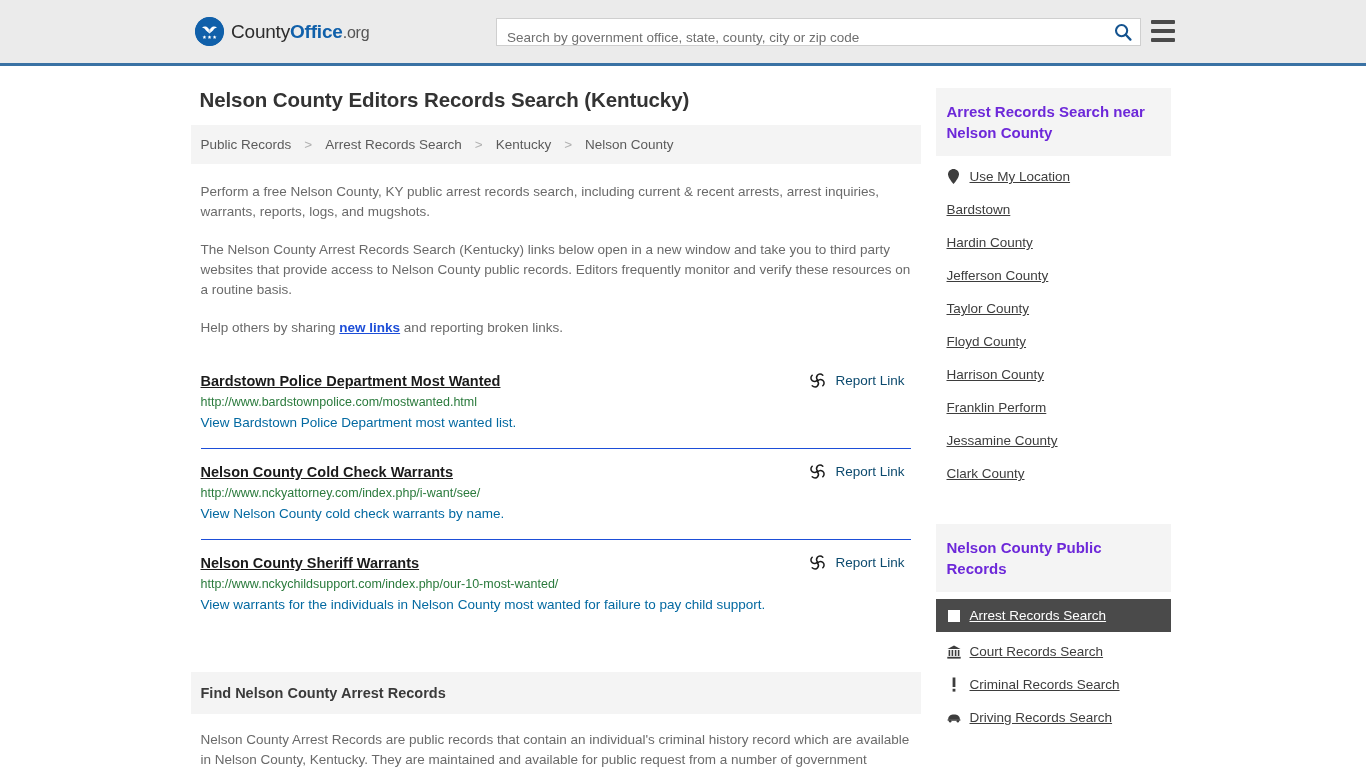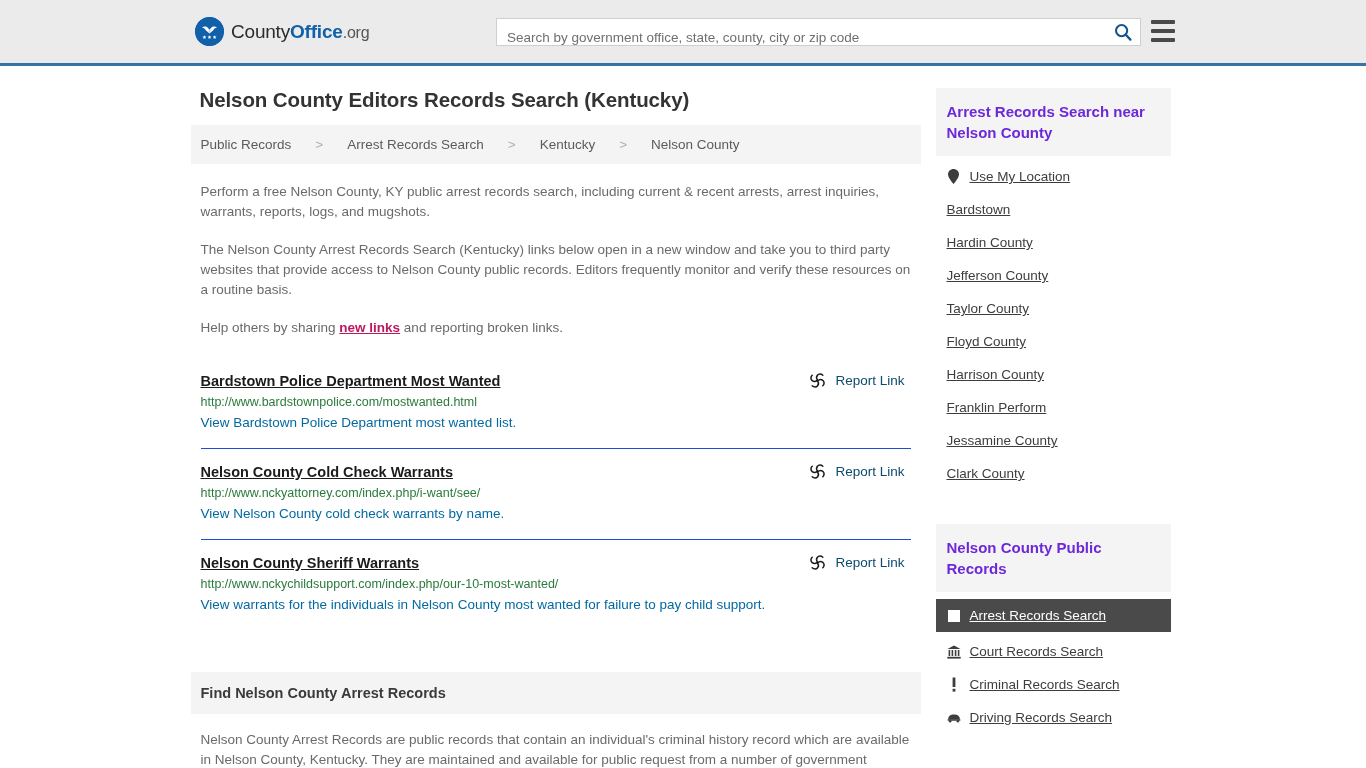--- a/index.html
+++ b/index.html
@@ -101,35 +101,35 @@
     margin: 0 0 13px 9px;
     letter-spacing: -0.1px;
   }
 
   .breadcrumb {
     background: #f4f4f4;
     padding: 12px 10px;
     font-size: 13.5px;
     color: #5b5b5b;
     display: flex;
-    gap: 24px;
+    gap: 13px;
     align-items: center;
     flex-wrap: wrap;
   }
   .breadcrumb a { color: #5b5b5b; text-decoration: none; }
   .breadcrumb .sep { color: #b0b0b0; }
 
   .intro { padding: 0 10px; }
   .intro p {
     font-size: 13.5px;
     line-height: 20px;
     color: #6a6a6a;
     margin: 18px 0 0 0;
   }
-  .intro p a { color: #be185d; text-decoration: underline; font-weight: bold; }
+  .intro p a { color: #1d4ed8; text-decoration: underline; font-weight: bold; }
 
   .results { margin-top: 20px; padding: 0 10px; }
   .result {
     padding: 14px 0 16px 0;
     border-bottom: 1px solid #1d4ed8;
     position: relative;
   }
   .result:last-child { border-bottom: 0; }
   .result-title {
     font-size: 14.5px;

